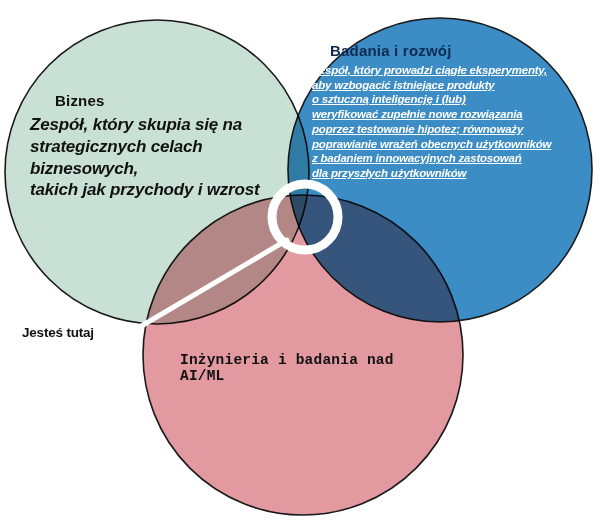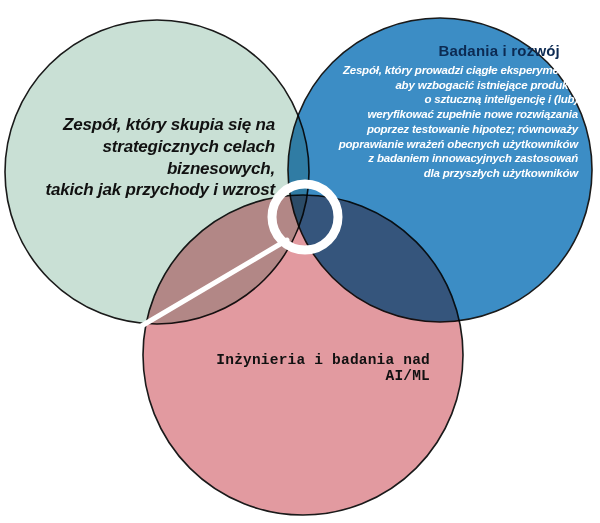--- a/index.html
+++ b/index.html
@@ -7,38 +7,38 @@
     position:relative;
     width:600px;height:523px;
     background:#ffffff;
     overflow:hidden;
     font-family:"Liberation Sans", sans-serif;
   }
   .venn-svg{position:absolute;left:0;top:0;}
   .venn-circle{mix-blend-mode:multiply;}
   .label{
     position:absolute;
-    text-align:right;
+    text-align:left;
     color:#111111;
   }
   .circle-title{
     font-weight:bold;
     font-size:15px;
     letter-spacing:.2px;
   }
   .circle-desc{
     font-style:italic;
     font-weight:bold;
     font-size:17px;
     line-height:1.28;
     white-space:pre-line;
     letter-spacing:-.2px;
   }
   .rnd-title{color:#0c2a52;}
-  .rnd-desc{color:#ffffff;font-size:11.5px;}
+  .rnd-desc{color:#ffffff;font-size:11.5px;text-decoration:underline;}
   .marker-label{
     position:absolute;
     left:22px;top:325px;
     width:90px;
     font-size:13.5px;
     font-weight:bold;
     letter-spacing:-.2px;
     color:#111111;
     text-align:left;
   }
@@ -54,30 +54,32 @@
 
     <circle class="venn-circle" cx="440" cy="170" r="152" stroke="#1a1a1a" stroke-width="1.6" fill="#3c8dc5"></circle>
 
     <circle class="venn-circle" cx="303" cy="355" r="160" stroke="#1a1a1a" stroke-width="1.6" fill="#e29aa0"></circle>
 
     <line x1="287" y1="240" x2="133" y2="331" stroke="#ffffff" stroke-width="5" stroke-linecap="round"></line>
 
     <circle cx="305" cy="217" r="33" fill="none" stroke="#ffffff" stroke-width="9"></circle>
   </svg>
 
+  <div class="label circle-title" style="left:55px;top:92px;width:195px;">Biznes</div>
   <div class="label circle-desc" style="left:30px;top:114px;width:245px;">Zespół, który skupia się na
 strategicznych celach biznesowych,
 takich jak przychody i wzrost</div>
 
   <div class="label circle-title rnd-title" style="left:330px;top:42px;width:230px;">Badania i rozwój</div>
   <div class="label circle-desc rnd-desc" style="left:312px;top:63px;width:266px;">Zespół, który prowadzi ciągłe eksperymenty,
 aby wzbogacić istniejące produkty
 o sztuczną inteligencję i (lub)
 weryfikować zupełnie nowe rozwiązania
 poprzez testowanie hipotez; równoważy
 poprawianie wrażeń obecnych użytkowników
 z badaniem innowacyjnych zastosowań
 dla przyszłych użytkowników</div>
 
   <div class="label circle-title" style="left:180px;top:352px;width:250px;font-size:14.5px;font-family:Liberation Mono, monospace;">Inżynieria i badania nad AI/ML</div>
 
+  <div class="marker-label">Jesteś tutaj</div>
 
 </div>
 
 </body></html>

